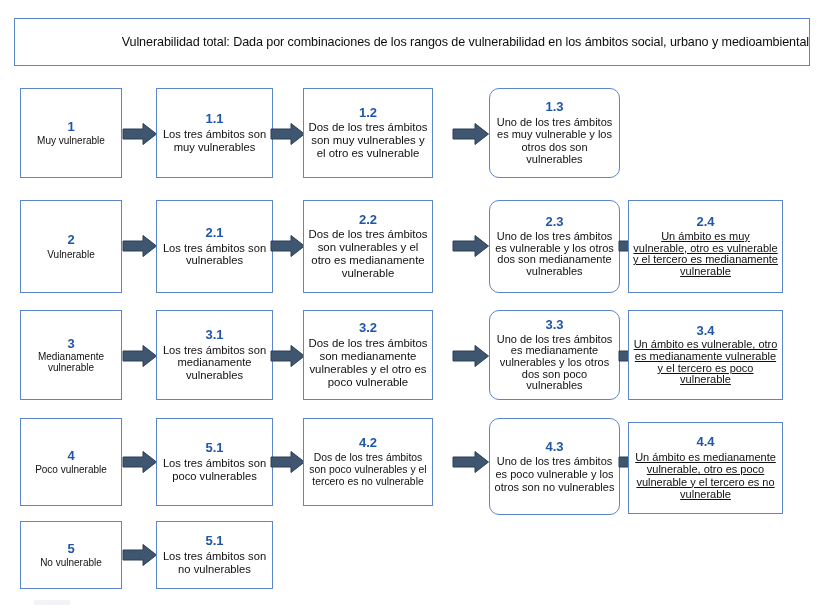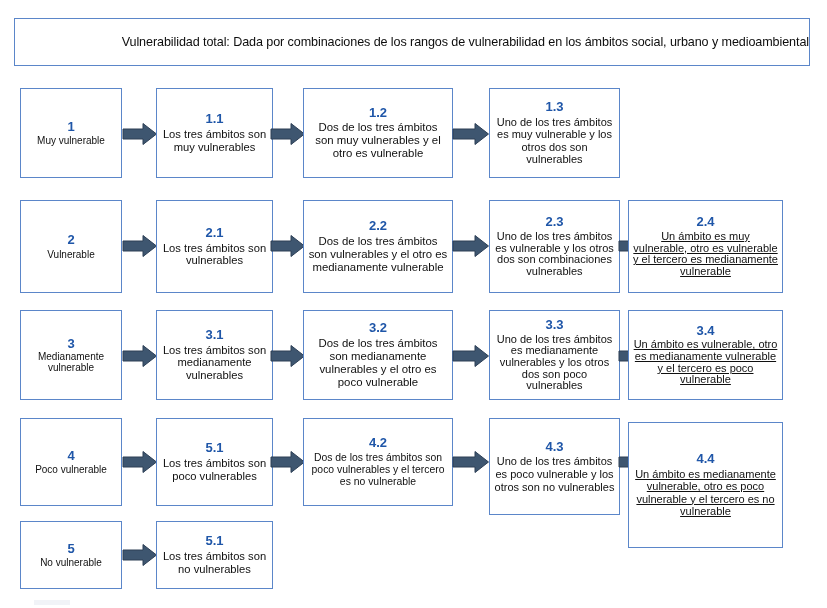--- a/index.html
+++ b/index.html
@@ -74,26 +74,26 @@
   .col1 { left: 20px; width: 102px; }
   .col1 .num  { font-size: 13px; }
   .col1 .body { font-size: 10px; }
 
   
   .col2 { left: 156px; width: 117px; }
   .col2 .num  { font-size: 13px; }
   .col2 .body { font-size: 11.2px; }
 
   
-  .col3 { left: 303px; width: 150px; }
+  .col3 { left: 303px; width: 130px; }
   .col3 .num  { font-size: 13px; }
   .col3 .body { font-size: 11.4px; }
 
   
-  .col4 { left: 489px; width: 131px; }
+  .col4 { left: 489px; width: 131px; border-radius: 10px; }
   .col4 .num  { font-size: 13px; }
   .col4 .body { font-size: 11px; }
 
   
   .col5 { left: 628px; width: 155px; }
   .col5 .num  { font-size: 13px; }
   .col5 .body { font-size: 11px; text-decoration: underline; }
 
   
   .r1 { top: 88px;  height: 90px; }
@@ -197,21 +197,21 @@
   </div>
 
   <span class="arrow" style="left:452px; top:234px;">
     <svg width="38" height="24" viewBox="0 0 38 24">
       <path d="M1,7 L23,7 L23,1.5 L36.5,12 L23,22.5 L23,17 L1,17 Z" fill="#3e5670" stroke="#2c3e55" stroke-width="1"></path>
     </svg>
   </span>
 
   <div class="node col4 r2 tight">
     <span class="num">2.3</span>
-    <span class="body">Uno de los tres ámbitos es vulnerable y los otros dos son combinaciones vulnerables</span>
+    <span class="body">Uno de los tres ámbitos es vulnerable y los otros dos son medianamente vulnerables</span>
   </div>
 
   <span class="arrow" style="left:618px; top:234px;">
     <svg width="38" height="24" viewBox="0 0 38 24">
       <path d="M1,7 L23,7 L23,1.5 L36.5,12 L23,22.5 L23,17 L1,17 Z" fill="#3e5670" stroke="#2c3e55" stroke-width="1"></path>
     </svg>
   </span>
 
   <div class="node col5 r2 tight">
     <span class="num">2.4</span>
@@ -304,21 +304,21 @@
     <span class="num">4.3</span>
     <span class="body">Uno de los tres ámbitos es poco vulnerable y los otros son no vulnerables</span>
   </div>
 
   <span class="arrow" style="left:618px; top:450px;">
     <svg width="38" height="24" viewBox="0 0 38 24">
       <path d="M1,7 L23,7 L23,1.5 L36.5,12 L23,22.5 L23,17 L1,17 Z" fill="#3e5670" stroke="#2c3e55" stroke-width="1"></path>
     </svg>
   </span>
 
-  <div class="node col5 r4" style="top:422px; height:126px;">
+  <div class="node col5 r4" style="top:422px; height:92px;">
     <span class="num">4.4</span>
     <span class="body">Un ámbito es medianamente vulnerable, otro es poco vulnerable y el tercero es no vulnerable</span>
   </div>
 
   <div class="node col1 r5">
     <span class="num">5</span>
     <span class="body">No vulnerable</span>
   </div>
 
   <span class="arrow" style="left:122px; top:543px;">

